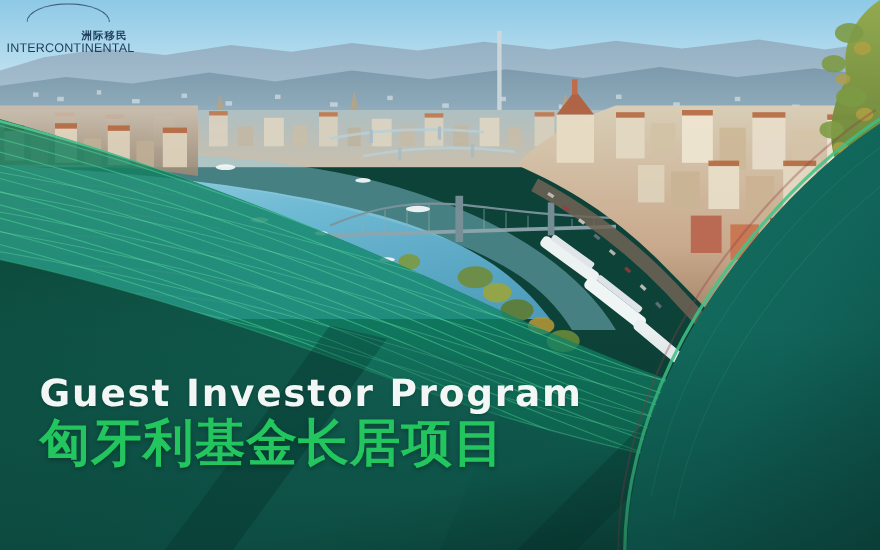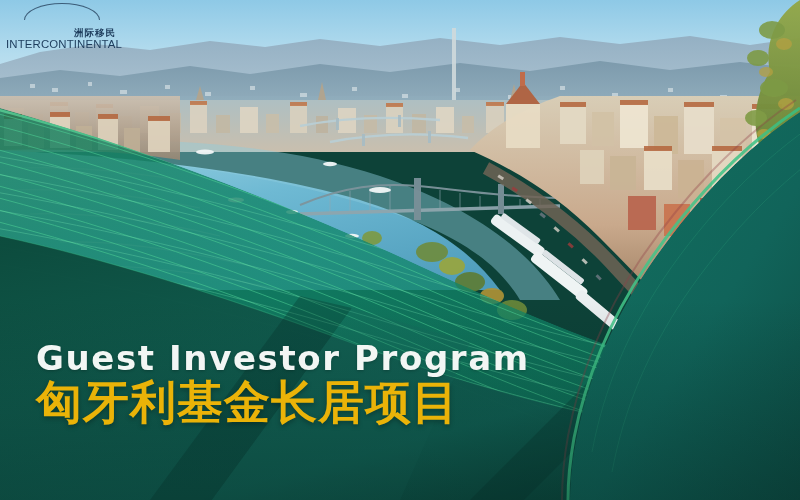--- a/index.html
+++ b/index.html
@@ -99,21 +99,21 @@
     margin: 0 0 2px 0;
     text-shadow: 0 1px 3px rgba(0,0,0,0.22);
     text-align: center;
   }
   .title-cn {
     font-family: "DejaVu Sans", sans-serif;
     font-weight: 700;
     font-size: 46px;
     line-height: 1.08;
     letter-spacing: 1px;
-    color: #eab308;
+    color: #22c55e;
     white-space: nowrap;
     margin: 0;
     text-shadow: 0 2px 5px rgba(0,0,0,0.3);
   }
 </style>
 </head>
 <body>
 
 <div class="banner">
 

